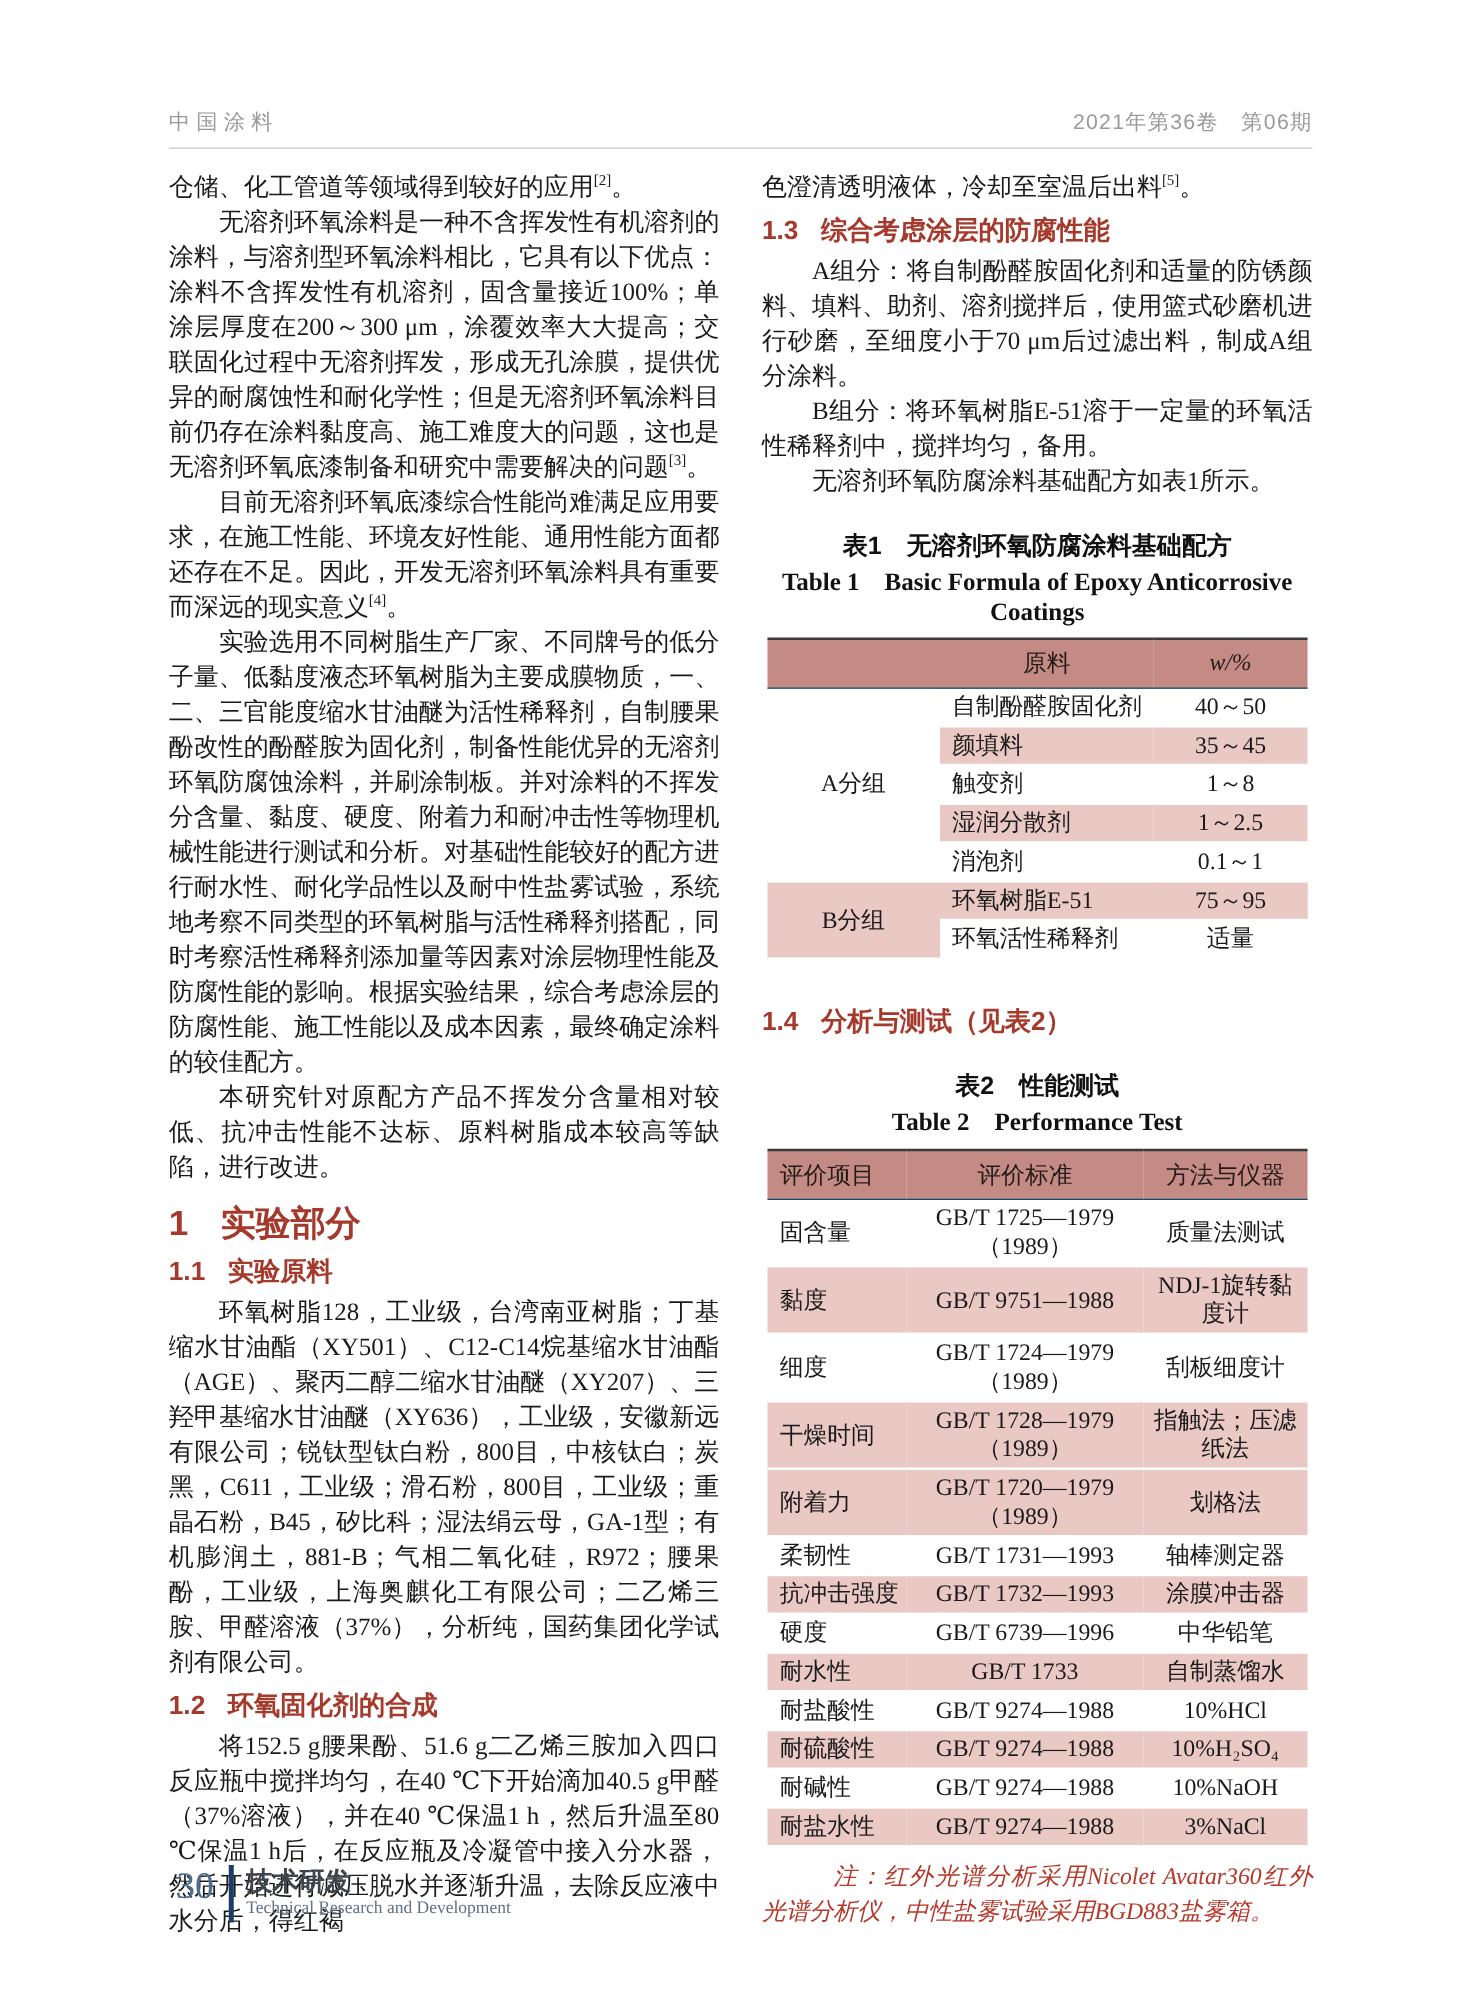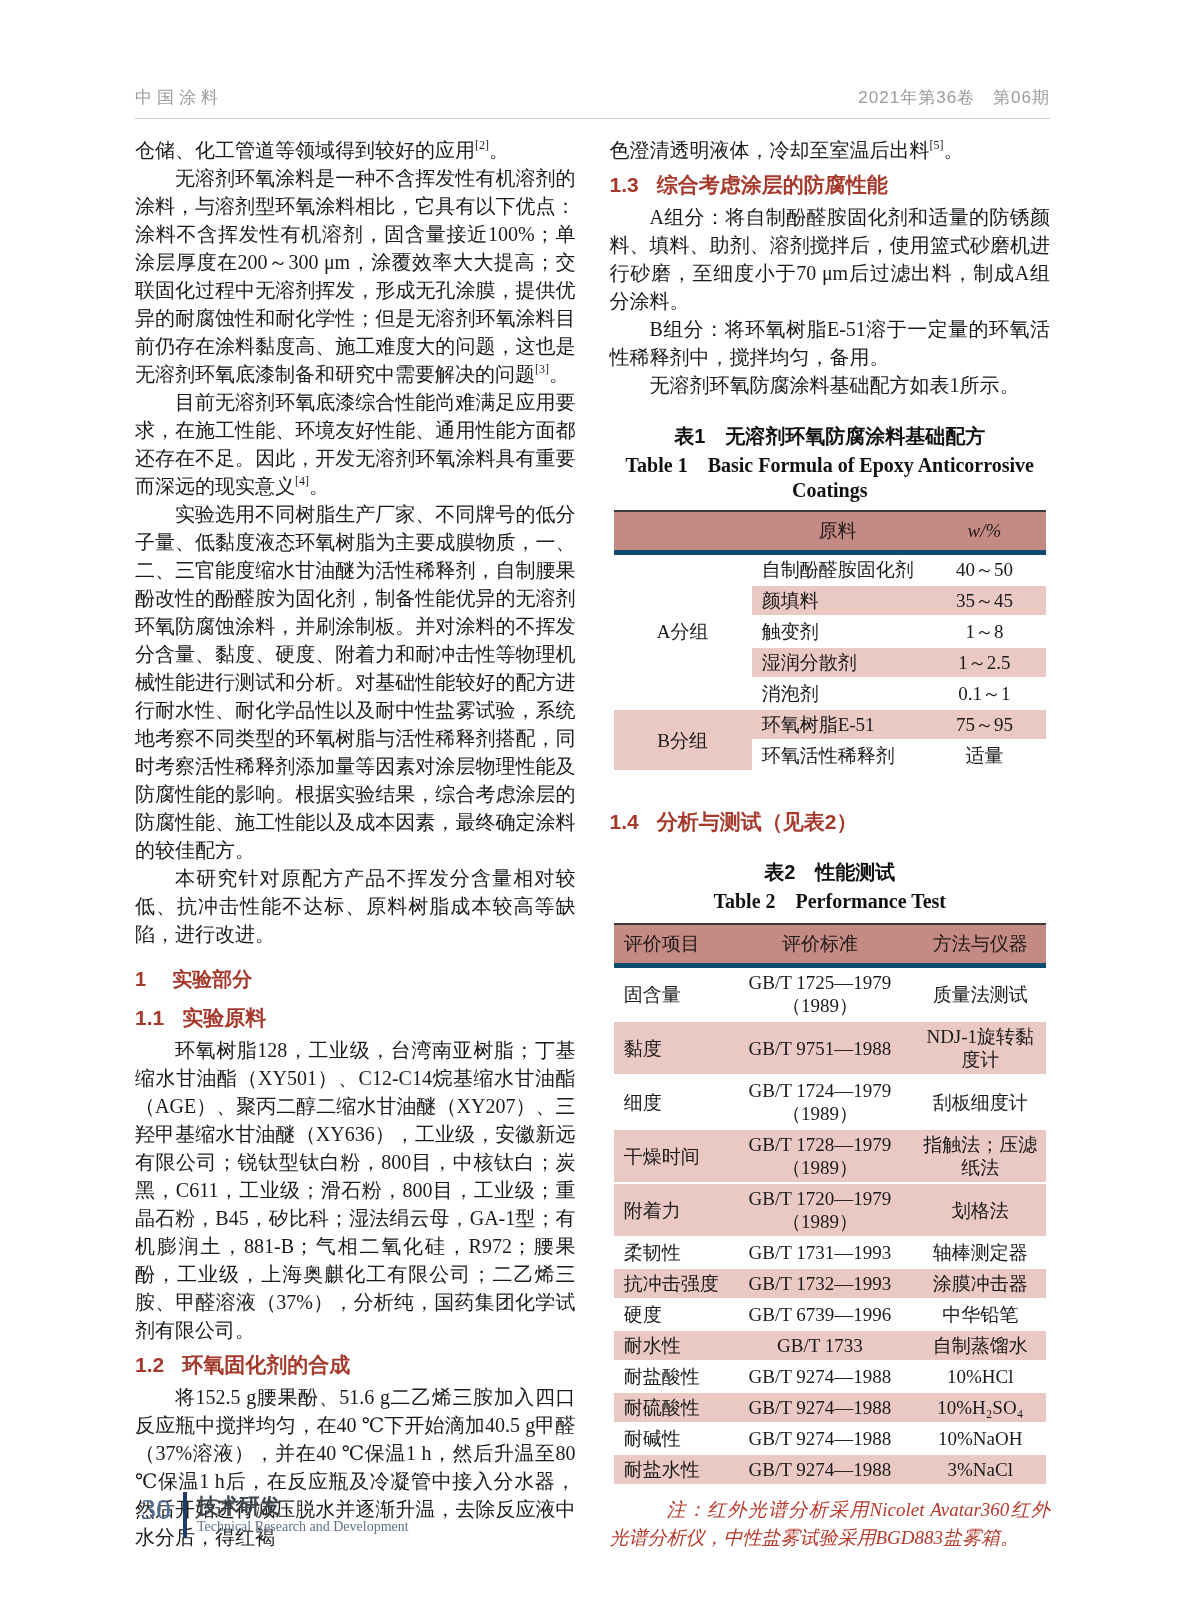--- a/index.html
+++ b/index.html
@@ -17,38 +17,38 @@
 
   
   .content{position:absolute;top:136px;left:135px;width:915px;display:flex;gap:34px;}
   .col{width:445px;}
 
   p.body-text{margin:0;font-size:20px;line-height:28px;text-align:justify;}
   p.indent{text-indent:2em;}
   sup{font-size:12px;line-height:0;}
 
   .sec-h1{margin:14px 0 8px 0;font-family:"Liberation Sans","DejaVu Sans",sans-serif;
-          font-weight:bold;font-size:20px;line-height:34px;color:#a53a2c;}
+          font-weight:bold;font-size:28px;line-height:34px;color:#a53a2c;}
   .sec-h1 .sec-num{margin-right:26px;}
   .sec-h2{margin:7px 0 5px 0;font-family:"Liberation Sans","DejaVu Sans",sans-serif;
           font-weight:bold;font-size:21px;line-height:27px;color:#a53a2c;}
   .sec-h2 .sec-num{margin-right:18px;}
 
   
   .tbl-caption-zh{margin:24px 0 2px 0;text-align:center;
                   font-family:"Liberation Sans","DejaVu Sans",sans-serif;
                   font-weight:bold;font-size:20px;color:#111;}
   .tbl-caption-en{margin:0 0 8px 0;text-align:center;
                   font-family:"Liberation Serif","DejaVu Serif",serif;
                   font-weight:bold;font-size:20px;color:#111;}
   table.paper-table{border-collapse:collapse;margin:0 auto;width:432px;
                     border-top:2px solid #3a3a3a;border-bottom:2px solid #3a3a3a;
                     font-size:19px;}
   table.paper-table th{font-weight:normal;background:#c48b85;color:#241a18;
-                       padding:6px 4px;border-bottom:5px solid #0c4a6e;}
+                       padding:6px 4px;border-bottom:1px solid #0c4a6e;}
   table.paper-table td{padding:3px 4px;border-bottom:2px solid #ffffff;line-height:23px;}
   .cell-left{text-align:left;padding-left:10px !important;}
   .cell-center{text-align:center;}
   .val-italic{font-style:italic;}
   td.pink{background:#eac9c4;}
   tr.pink-row{background:#eac9c4;}
   td.white-bg{background:#ffffff;}
 
   
   .t1-group{width:140px;text-align:center;}

